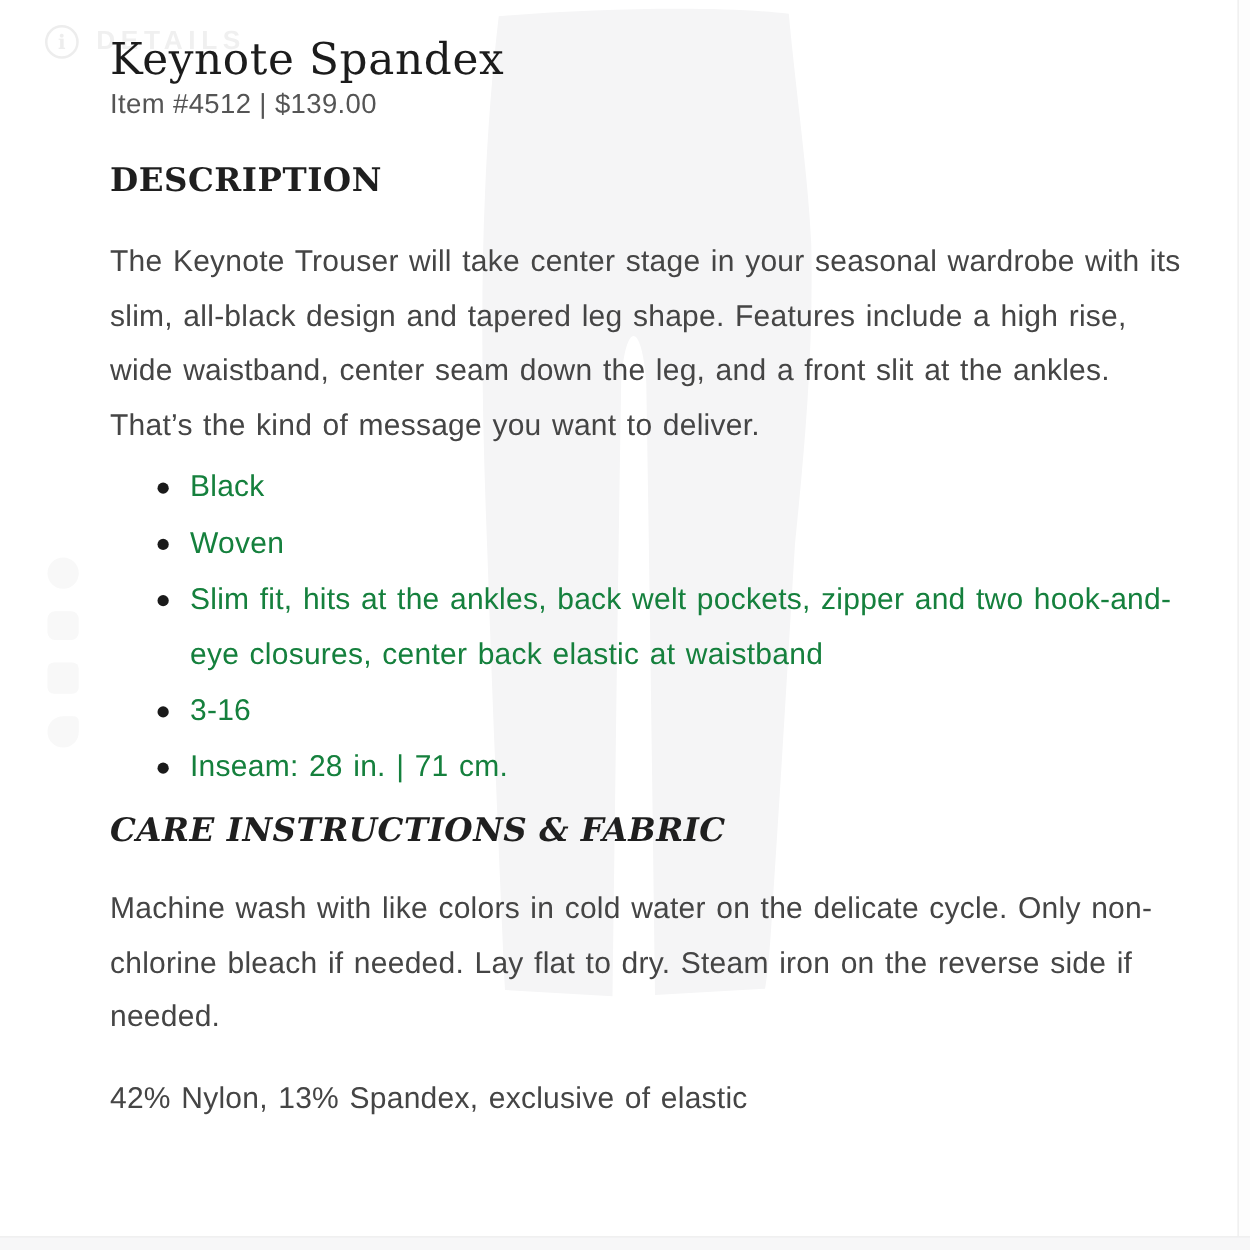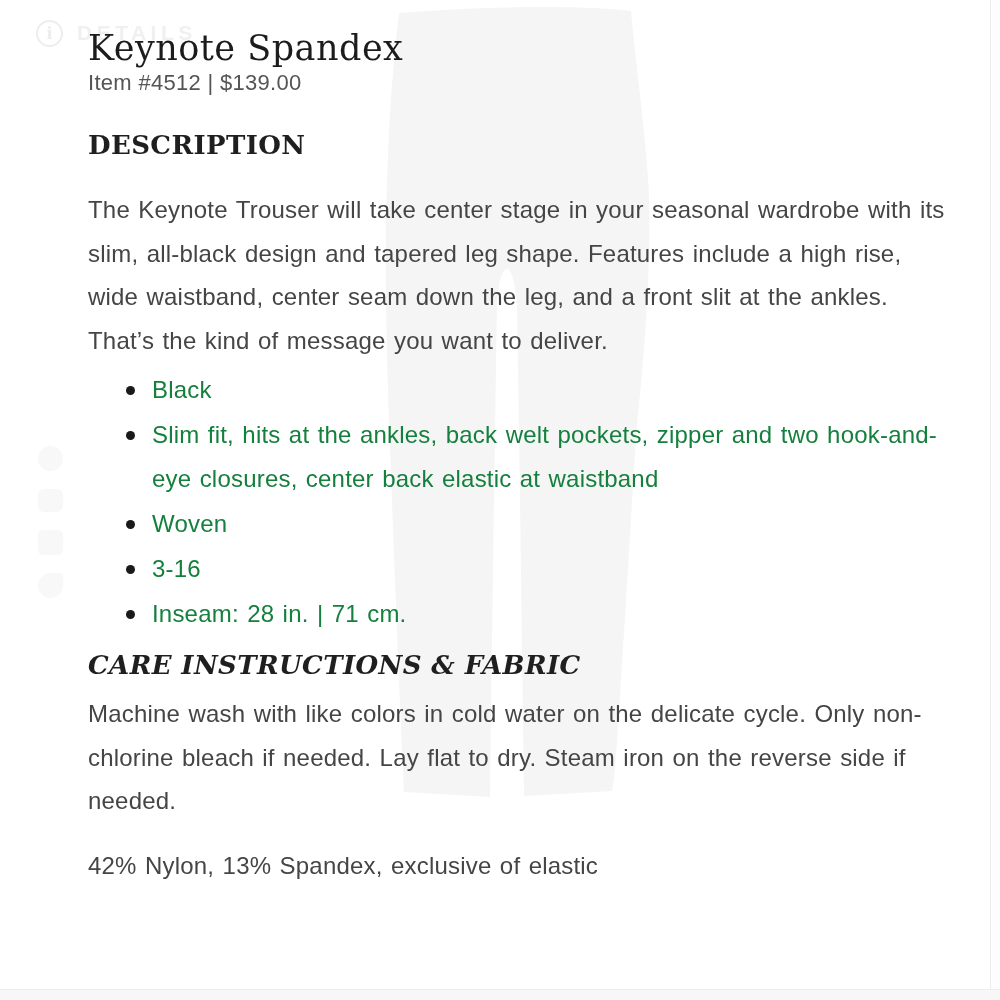--- a/index.html
+++ b/index.html
@@ -101,21 +101,21 @@
     margin-bottom:1px;
     max-width:876px;
   }
   ul.feature-list li::before {
     content:"";
     position:absolute; left:38px; top:18px;
     width:9px; height:9px; border-radius:50%;
     background:#1a1a1a;
   }
   .care-heading { margin-top:14px;font-style:italic; }
-  .care-text { margin-top:12px; max-width:885px; }
+  .care-text { margin-top:25px; max-width:885px; }
   .fabric-line {
     margin-top:26px;
     font-size:24px; line-height:34px;
     letter-spacing:0.2px; word-spacing:1.5px;
     color:#454545;
   }
 </style>
 </head>
 <body>
 
@@ -151,22 +151,22 @@
 
 <div class="content">
   <h1 class="product-title">Keynote Spandex</h1>
   <div class="item-line">Item #4512 | $139.00</div>
 
   <h2 class="section-heading">DESCRIPTION</h2>
   <p class="body-text">The Keynote Trouser will take center stage in your seasonal wardrobe with its slim, all-black design and tapered leg shape. Features include a high rise, wide waistband, center seam down the leg, and a front slit at the ankles. That’s the kind of message you want to deliver.</p>
 
   <ul class="feature-list">
     <li>Black</li>
+    <li>Woven</li>
     <li>Slim fit, hits at the ankles, back welt pockets, zipper and two hook-and-eye closures, center back elastic at waistband</li>
-    <li>Woven</li>
     <li>3-16</li>
     <li>Inseam: 28 in. | 71 cm.</li>
   </ul>
 
   <h2 class="section-heading care-heading">CARE INSTRUCTIONS &amp; FABRIC</h2>
   <p class="body-text care-text">Machine wash with like colors in cold water on the delicate cycle. Only non-chlorine bleach if needed. Lay flat to dry. Steam iron on the reverse side if needed.</p>
 
   <p class="fabric-line">42% Nylon, 13% Spandex, exclusive of elastic</p>
 </div>
 

